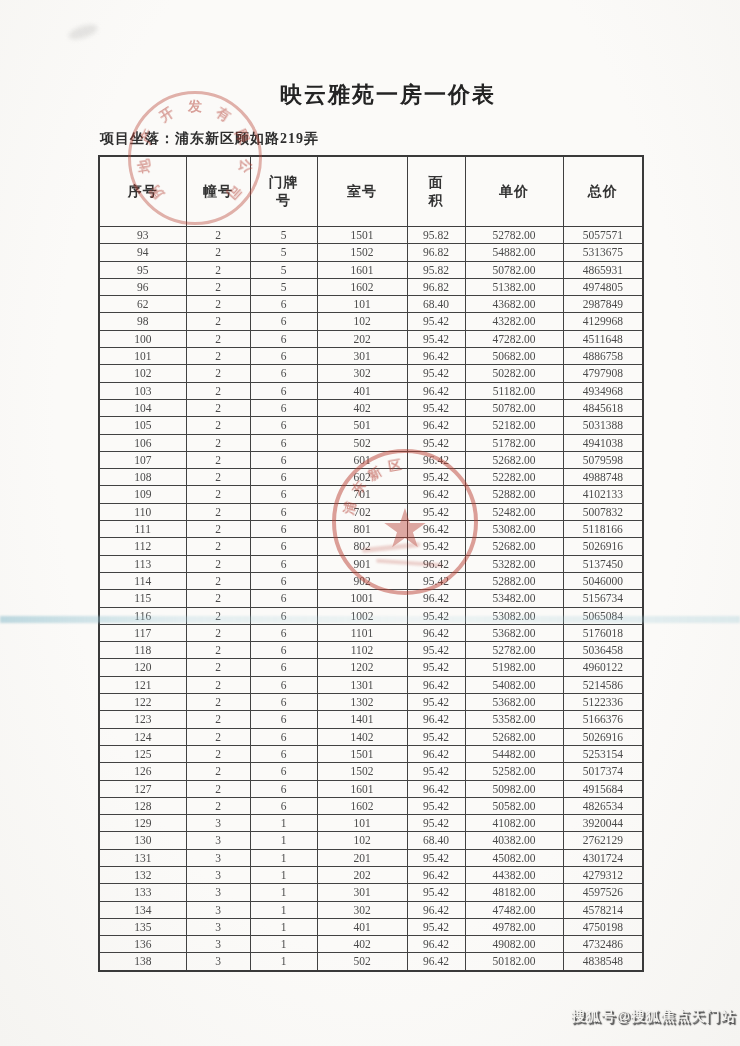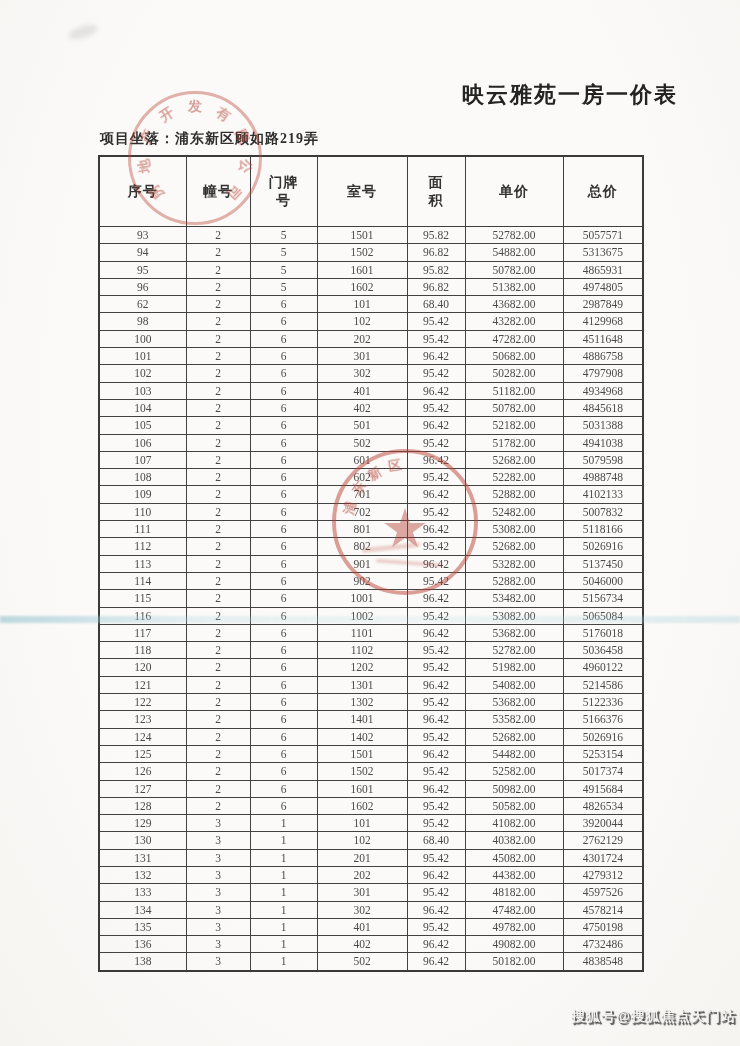--- a/index.html
+++ b/index.html
@@ -8,21 +8,21 @@
     background:#f2f1ee;
     font-family:"Liberation Serif","DejaVu Serif",serif;
     overflow:hidden;
   }
   .page{
     position:relative;width:740px;height:1046px;
     background:radial-gradient(ellipse at 50% 40%, #fbfaf8 60%, #f5f4f1 100%);
   }
   .title{
     position:absolute;left:98px;top:80px;width:580px;
-    text-align:right;font-size:22px;font-weight:bold;color:#242424;
+    text-align:center;font-size:22px;font-weight:bold;color:#242424;
     letter-spacing:2px;
   }
   .location{
     position:absolute;left:100px;top:130px;
     font-size:14px;font-weight:bold;color:#2e2e2e;letter-spacing:1px;
   }
   table.price{
     position:absolute;left:98px;top:155px;width:544px;
     border-collapse:collapse;table-layout:fixed;
     border:2px solid #3a3a3a;

